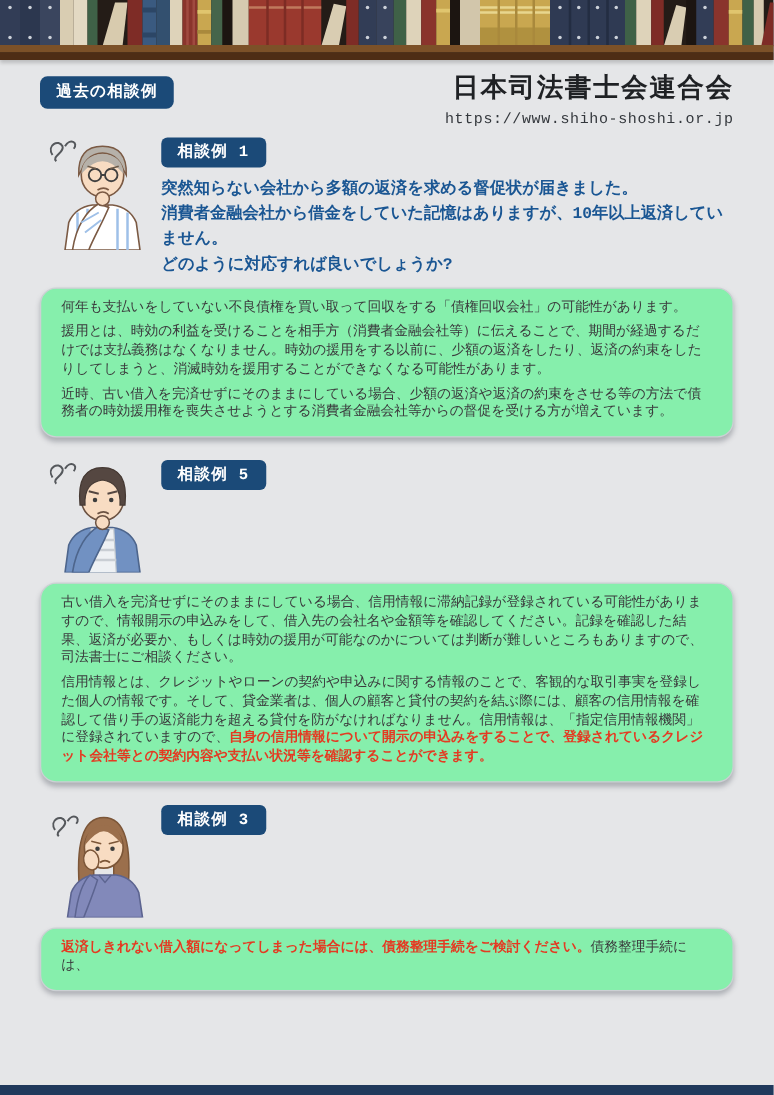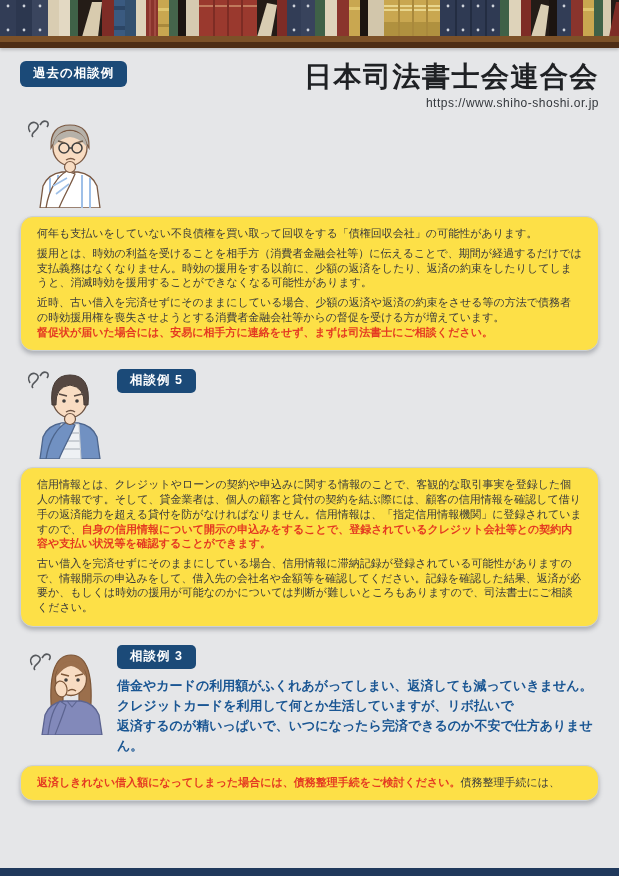--- a/index.html
+++ b/index.html
@@ -9,42 +9,42 @@
   *{box-sizing:border-box; margin:0; padding:0;}
   html,body{width:619px; height:876px;}
   body{
     background:var(--bg);
     font-family:"Liberation Sans","DejaVu Sans",sans-serif;
     color:var(--ink);
     overflow:hidden;
     display:flex; flex-direction:column;
   }
   .shelf-wrap{flex:0 0 48px; line-height:0; box-shadow:0 2px 3px rgba(0,0,0,.18);}
-  .content{flex:1 1 auto; padding:0 20px; overflow:hidden;}
+  .content{flex:1 1 auto; padding:0 32px; overflow:hidden;font-family:Liberation Mono, monospace;}
 
   .page-header{display:flex; justify-content:space-between; align-items:flex-start; margin:13px 0 6px;}
   .tag-badge{
     background:var(--navy); color:#fff; font-size:12.5px; font-weight:bold;
     padding:4px 13px 5px; border-radius:6px; letter-spacing:1px;
   }
   .org{text-align:right;}
-  .org-title{font-size:28px; font-weight:bold; color:var(--title); letter-spacing:1.5px; line-height:1.15;}
+  .org-title{font-size:21px; font-weight:bold; color:var(--title); letter-spacing:1.5px; line-height:1.15;}
   .org-url{font-size:12px; color:#33373c; letter-spacing:.5px; margin-top:3px;text-align:right;}
 
   .section-head{display:flex; gap:13px; align-items:flex-start; margin:4px 0 8px;}
   .char{flex:0 0 84px;}
   .sh-right{flex:1 1 auto; padding-top:2px;}
   .case-badge{
     display:inline-block; background:var(--navy); color:#fff; font-size:12.5px;
     font-weight:bold; padding:3px 13px 4px; border-radius:5px; letter-spacing:1px;
   }
   .question{margin-top:7px; color:var(--blue); font-weight:bold; font-size:13px; line-height:1.55;}
 
   .answer-box{
-    background:#fde047; border:1px solid #ccd0d4; border-radius:13px;
+    background:#86efac; border:1px solid #ccd0d4; border-radius:13px;
     padding:9px 16px 11px; margin-bottom:16px;
     box-shadow:0 3px 4px rgba(108,114,122,.45);
     font-size:11px; line-height:1.34;
   }
   .answer-box p.para{margin:0;}
   .answer-box p.para + p.para{margin-top:5px;}
   .answer-box .red{color:var(--red); font-weight:600;}
 
   .footer-bar{flex:0 0 8px; background:var(--footer); margin-top:auto;}
 </style>
@@ -178,25 +178,33 @@
         <path d="M49 32 h3.5" stroke="#3f3f3f" stroke-width="1.5"></path>
         <path d="M38 25 l7 2 M63 25 l-7 2" stroke="#6b5a49" stroke-width="1.4" fill="none"></path>
         <path d="M46 44 q5 -3 9 0" stroke="#7b5a44" stroke-width="1.4" fill="none"></path>
         <path d="M20 92 L23 70 Q28 58 42 56 L58 56 Q72 58 77 70 L80 92 Z" fill="#ffffff" stroke="#7b5a44" stroke-width="1.3"></path>
         <path d="M30 62 V92 M38 59 V92 M62 59 V92 M70 62 V92" stroke="#9fc0e8" stroke-width="2" fill="none"></path>
         <path d="M45 56 L50 63 L55 56" stroke="#7b5a44" stroke-width="1.2" fill="none"></path>
         <path d="M26 92 C29 72 38 60 47 55 L55 58 C50 70 43 82 39 92 Z" fill="#ffffff" stroke="#7b5a44" stroke-width="1.3"></path>
         <path d="M33 70 L47 62 M36 78 L49 68" stroke="#9fc0e8" stroke-width="1.6"></path>
         <circle cx="50" cy="51" r="5.5" fill="#f8dcc2" stroke="#7b5a44" stroke-width="1.2"></circle>
       </svg>
+      <div class="sh-right">
+        <span class="case-badge">相談例 1</span>
+        <div class="question">
+            <div>突然知らない会社から多額の返済を求める督促状が届きました。</div>
+            <div>消費者金融会社から借金をしていた記憶はありますが、10年以上返済していません。</div>
+            <div>どのように対応すれば良いでしょうか?</div>
+          </div>
+      </div>
     </div>
     <div class="answer-box">
         <p class="para"><span>何年も支払いをしていない不良債権を買い取って回収をする「債権回収会社」の可能性があります。</span><br></p>
         <p class="para"><span>援用とは、時効の利益を受けることを相手方（消費者金融会社等）に伝えることで、期間が経過するだけでは支払義務はなくなりません。時効の援用をする以前に、少額の返済をしたり、返済の約束をしたりしてしまうと、消滅時効を援用することができなくなる可能性があります。</span></p>
-        <p class="para"><span>近時、古い借入を完済せずにそのままにしている場合、少額の返済や返済の約束をさせる等の方法で債務者の時効援用権を喪失させようとする消費者金融会社等からの督促を受ける方が増えています。</span><br><span class="red">督促状が届いた場合には、安易に相手方に連絡をせず、まずは司法書士にご相談ください。</span></p>
+        <p class="para"><span>近時、古い借入を完済せずにそのままにしている場合、少額の返済や返済の約束をさせる等の方法で債務者の時効援用権を喪失させようとする消費者金融会社等からの督促を受ける方が増えています。</span><br></p>
       </div>
   </div>
 
   <div class="section">
     <div class="section-head">
       <svg class="char" width="84" height="92" viewBox="0 0 84 92">
         <g stroke="#55585c" stroke-width="1.6" fill="none">
           <path d="M10 16 C5 8 15 3 18 9 C20 14 9 17 13 21"></path>
           <path d="M20 9 C24 2 31 6 27 11"></path>
         </g>
@@ -210,22 +218,22 @@
         <path d="M41 57 L59 57 L61 92 L39 92 Z" fill="#eef1f4" stroke="#c3c9cf" stroke-width="1"></path>
         <path d="M40 66 H60 M40 74 H60 M40 82 H61" stroke="#c9ced4" stroke-width="2"></path>
         <path d="M26 92 C29 72 38 60 47 55 L55 58 C50 70 43 82 39 92 Z" fill="#7191c2" stroke="#4d658c" stroke-width="1.3"></path>
         <circle cx="50" cy="52" r="5.5" fill="#f8dcc2" stroke="#6b5242" stroke-width="1.2"></circle>
       </svg>
       <div class="sh-right">
         <span class="case-badge">相談例 5</span>
       </div>
     </div>
     <div class="answer-box">
+        <p class="para"><span>古い借入を完済せずにそのままにしている場合、信用情報に滞納記録が登録されている可能性がありますので、情報開示の申込みをして、借入先の会社名や金額等を確認してください。記録を確認した結果、返済が必要か、もしくは時効の援用が可能なのかについては判断が難しいところもありますので、司法書士にご相談ください。</span></p>
         <p class="para"><span>信用情報とは、クレジットやローンの契約や申込みに関する情報のことで、客観的な取引事実を登録した個人の情報です。そして、貸金業者は、個人の顧客と貸付の契約を結ぶ際には、顧客の信用情報を確認して借り手の返済能力を超える貸付を防がなければなりません。信用情報は、「指定信用情報機関」に登録されていますので、</span><span class="red">自身の信用情報について開示の申込みをすることで、登録されているクレジット会社等との契約内容や支払い状況等を確認することができます。</span></p>
-        <p class="para"><span>古い借入を完済せずにそのままにしている場合、信用情報に滞納記録が登録されている可能性がありますので、情報開示の申込みをして、借入先の会社名や金額等を確認してください。記録を確認した結果、返済が必要か、もしくは時効の援用が可能なのかについては判断が難しいところもありますので、司法書士にご相談ください。</span></p>
       </div>
   </div>
 
   <div class="section">
     <div class="section-head">
       <svg class="char" width="84" height="92" viewBox="0 0 84 92">
         <g stroke="#55585c" stroke-width="1.6" fill="none">
           <path d="M12 22 C7 14 17 9 20 15 C22 20 11 23 15 27"></path>
           <path d="M22 15 C26 8 33 12 29 17"></path>
         </g>
@@ -236,25 +244,20 @@
           <circle cx="58" cy="37" r="1.8" fill="#3d3d3d"></circle>
         <path d="M41 31 l8 2 M63 31 l-8 2" stroke="#7c5638" stroke-width="1.4" fill="none"></path>
         <path d="M48 48 q4 -3 8 0" stroke="#7c5638" stroke-width="1.4" fill="none"></path>
         <path d="M22 92 L25 72 Q30 60 43 58 L61 58 Q74 60 79 72 L82 92 Z" fill="#8289ba" stroke="#5c6490" stroke-width="1.3"></path>
         <path d="M47 58 L52 64 L57 58" stroke="#5c6490" stroke-width="1.1" fill="none"></path>
         <path d="M28 92 C30 76 34 64 40 58 L46 62 C43 72 38 84 35 92 Z" fill="#8289ba" stroke="#5c6490" stroke-width="1.2"></path>
         <ellipse cx="41" cy="46" rx="6" ry="8" fill="#f8dcc2" stroke="#7c5638" stroke-width="1.2" transform="rotate(-12 41 46)"></ellipse>
       </svg>
       <div class="sh-right">
         <span class="case-badge">相談例 3</span>
-        <div class="question">
-            <div>借金やカードの利用額がふくれあがってしまい、返済しても減っていきません。</div>
-            <div>クレジットカードを利用して何とか生活していますが、リボ払いで</div>
-            <div>返済するのが精いっぱいで、いつになったら完済できるのか不安で仕方ありません。</div>
-          </div>
       </div>
     </div>
     <div class="answer-box">
         <p class="para"><span class="red">返済しきれない借入額になってしまった場合には、債務整理手続をご検討ください。</span><span>債務整理手続には、</span></p>
       </div>
   </div>
 
 </div>
 
 <div class="footer-bar"></div>

